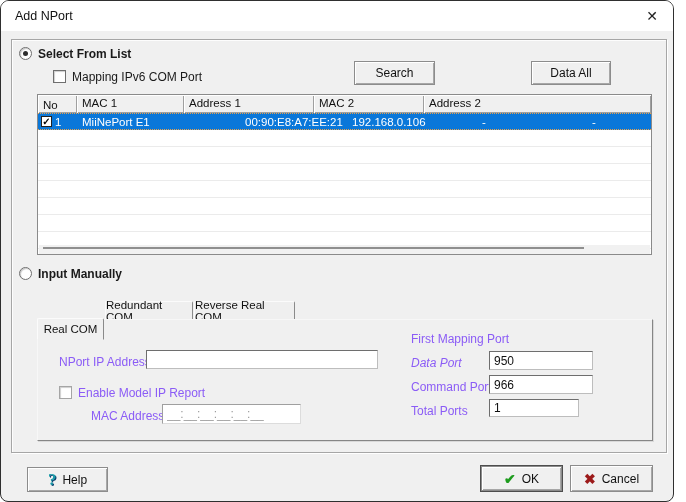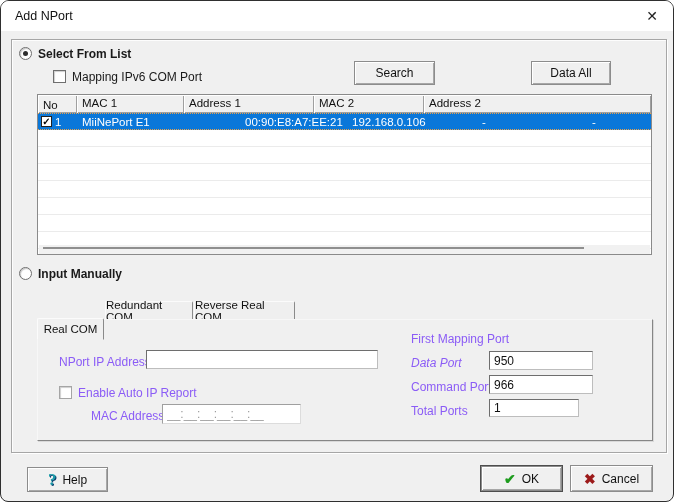--- a/index.html
+++ b/index.html
@@ -194,21 +194,21 @@
   </div>
   <div class="tab inactive" style="left:193px; top:300px; width:101px; height:19px;">
     <span>Reverse Real COM</span>
   </div>
   <div class="tabpanel"></div>
 
   <span class="abs dim" style="left:58px; top:354px;">NPort IP Address</span>
   <input class="tbox" style="left: 145px; top: 349px; width: 232px; height: 19px;" value="">
 
   <span class="checkbox disabled abs" style="left:58px; top:385px;"></span>
-  <span class="abs dim" style="left:77px; top:385px;">Enable Auto IP Report</span>
+  <span class="abs dim" style="left:77px; top:385px;">Enable Model IP Report</span>
 
   <span class="abs dim" style="left:90px; top:408px;">MAC Address</span>
   <input class="tbox disabled" style="left: 161px; top: 403px; width: 139px; height: 20px;" value="__:__:__:__:__:__">
 
   <span class="abs dim" style="left:410px; top:331px;">First Mapping Port</span>
 
   <span class="abs dim" style="left:410px; top:355px;font-style:italic;">Data Port</span>
   <input class="tbox" style="left: 488px; top: 350px; width: 104px; height: 19px;" value="950">
 
   <span class="abs dim" style="left:410px; top:379px;">Command Port</span>

